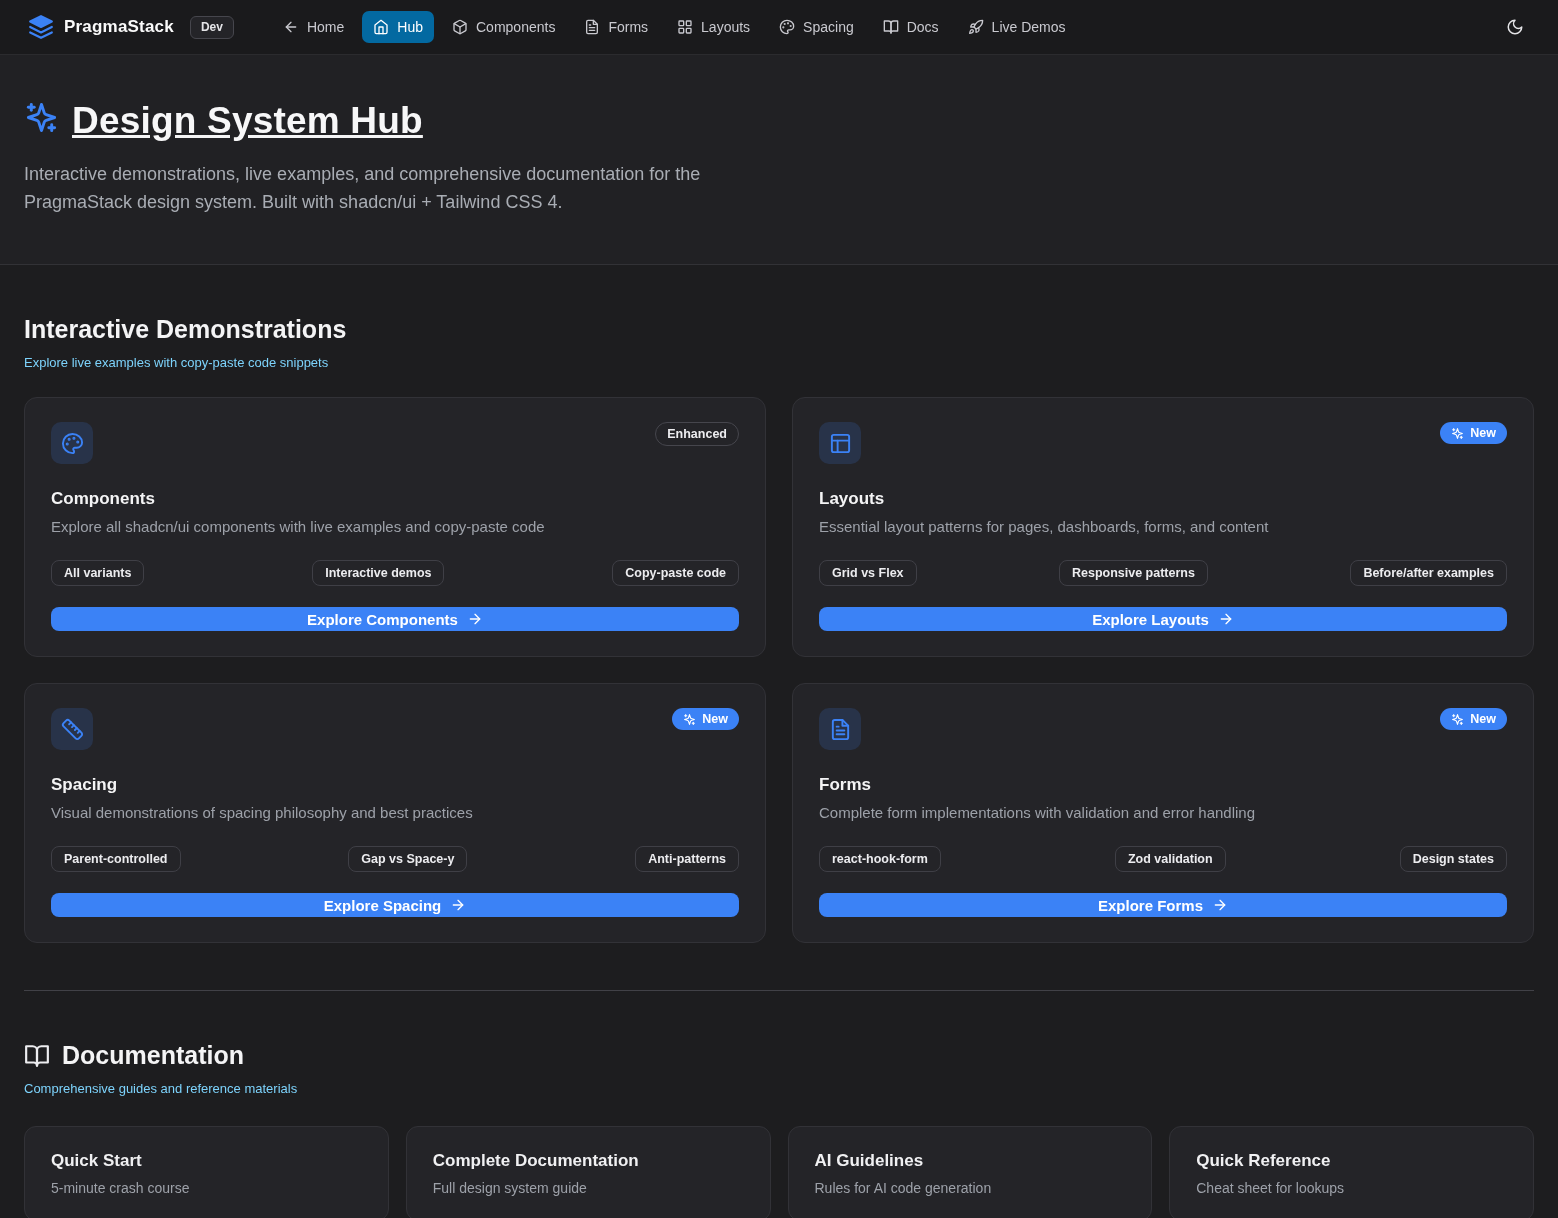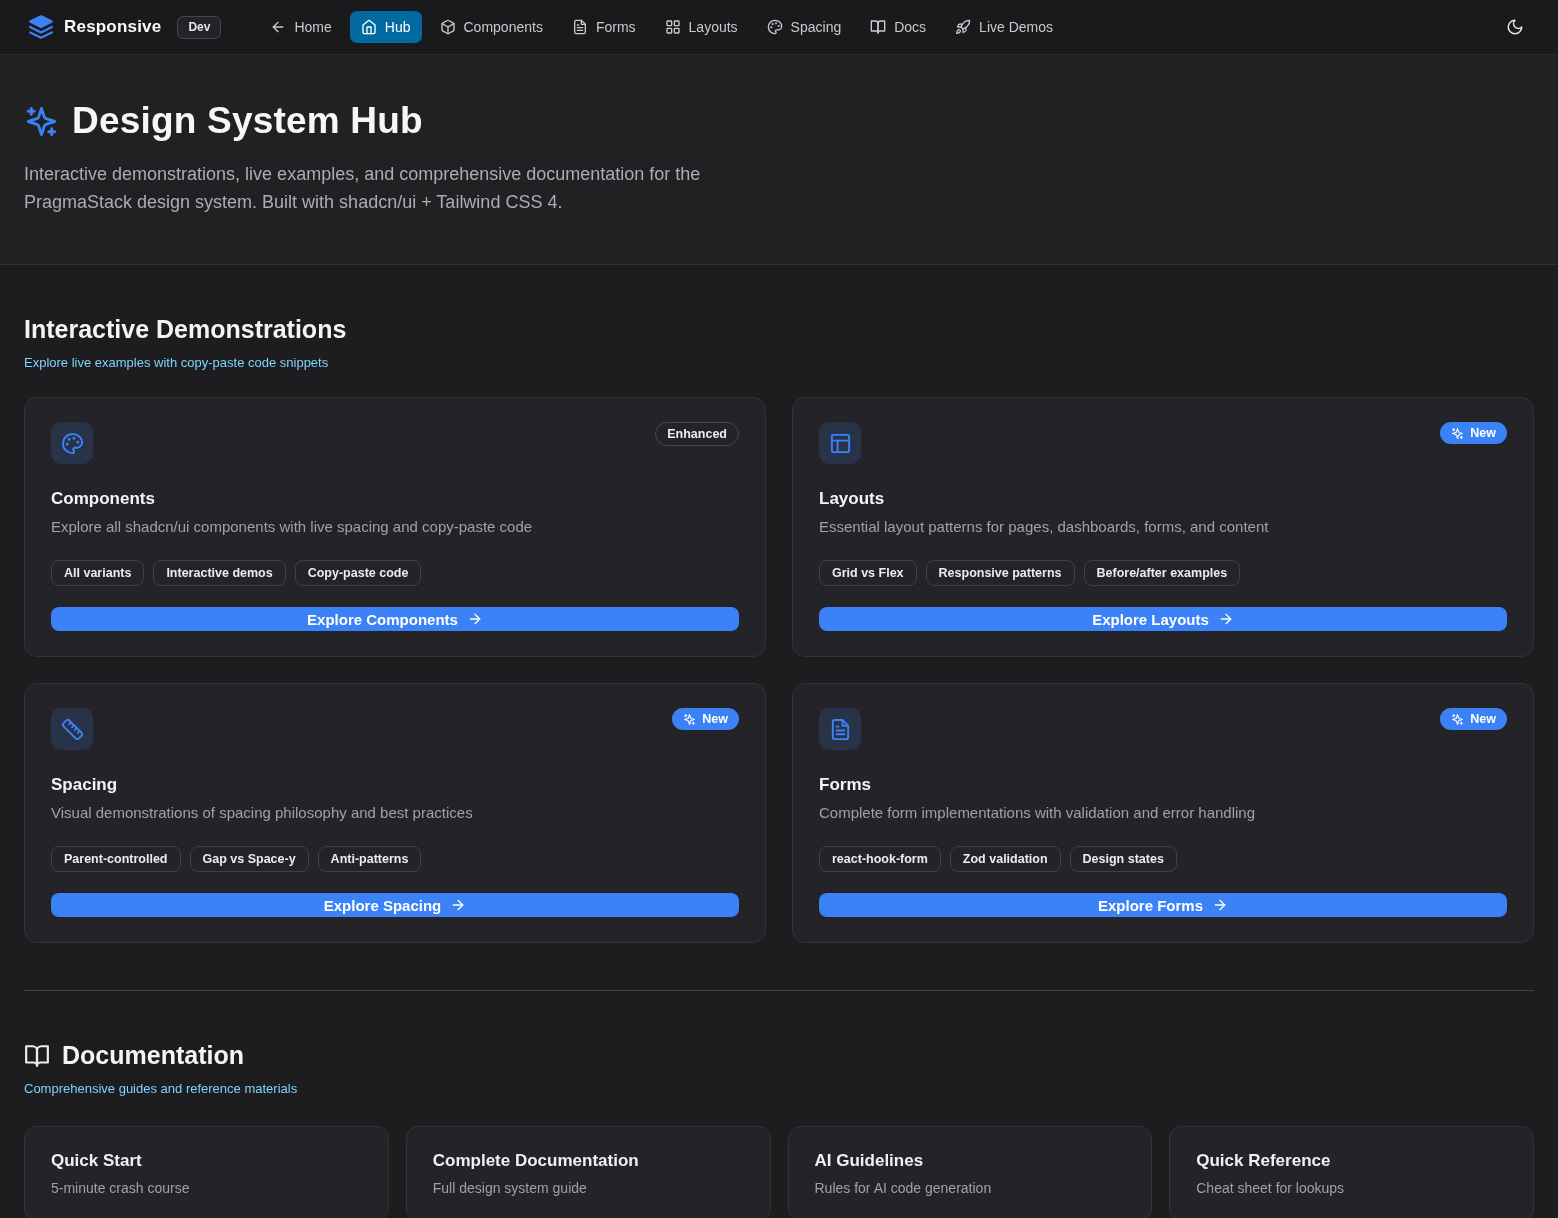--- a/index.html
+++ b/index.html
@@ -47,21 +47,21 @@
     color: #e4e4e7; border-radius: 7px;
   }
   .theme-toggle span { width: 18px; height: 18px; }
 
   
   .hero {
     background: #212124;
     border-bottom: 1px solid #323236;
     padding: 45px 24px 48px;
   }
-  .hero-title-row { display: flex; align-items: center; gap: 13px; }
+  .hero-title-row { display: flex; align-items: flex-start; gap: 13px; text-decoration: underline; }
   .hero-sparkle { width: 35px; height: 35px; color: #3b82f6; }
   .hero h1 { font-size: 37px; font-weight: bold; color: #f7f7f8; letter-spacing: .2px; }
   .hero-desc {
     margin-top: 18px; max-width: 745px;
     font-size: 18px; line-height: 28px; color: #a9adb4;
   }
 
   
   .content { padding: 0 24px; }
   .section-head { padding-top: 50px; }
@@ -91,21 +91,21 @@
   .icon-tile span { width: 23px; height: 23px; }
   .badge {
     font-size: 12.5px; font-weight: bold; border-radius: 12px;
     padding: 4px 11px; display: inline-flex; align-items: center; gap: 6px;
   }
   .badge-outline { border: 1px solid #46464d; background: #242428; color: #ededf0; }
   .badge-primary { background: #3b82f6; color: #ffffff; }
   .badge .badge-ic { width: 13px; height: 13px; }
   .demo-title { margin-top: 25px; font-size: 17px; font-weight: bold; color: #f4f4f5; }
   .demo-desc { margin-top: 9px; font-size: 15px; color: #9da1a9; }
-  .tag-row { margin-top: 25px; display: flex; gap: 9px; flex-wrap: wrap; }
+  .tag-row { margin-top: 25px; display: flex; gap: 9px; flex-wrap: wrap; justify-content: space-between; }
   .tag {
     border: 1px solid #3f3f46; border-radius: 8px;
     padding: 5px 12px; font-size: 12.5px; font-weight: bold; color: #ececef;
     background: transparent;
   }
   .explore-btn {
     margin-top: 21px; width: 100%; height: 24px;
     background: #3b82f6; border: none; border-radius: 8px; cursor: pointer;
     color: #ffffff; font-size: 15px; font-weight: 600;
     font-family: "Liberation Sans", sans-serif;
@@ -138,21 +138,21 @@
 
 <header class="navbar">
   <div class="brand">
     <span class="logo">
         <svg viewBox="0 0 24 24" width="100%" height="100%" fill="none" stroke="currentColor" stroke-width="2" stroke-linecap="round" stroke-linejoin="round">
           <path d="M12 2 2 7l10 5 10-5-10-5Z" fill="currentColor" stroke="currentColor"></path>
           <path d="m2 12 10 5 10-5" fill="none"></path>
           <path d="m2 17 10 5 10-5" fill="none"></path>
         </svg>
       </span>
-    <span class="brand-name">Responsive</span>
+    <span class="brand-name">PragmaStack</span>
     <span class="dev-badge">Dev</span>
   </div>
   <nav class="nav">
 
       <a class="nav-item">
         <span class="nav-ic">
           <svg viewBox="0 0 24 24" width="100%" height="100%" fill="none" stroke="currentColor" stroke-width="2" stroke-linecap="round" stroke-linejoin="round">
             <path d="M19 12H5"></path>
             <path d="m12 19-7-7 7-7"></path>
           </svg>
@@ -287,21 +287,21 @@
                 <path d="M12 2C6.5 2 2 6.5 2 12s4.5 10 10 10c.93 0 1.65-.75 1.65-1.69 0-.44-.18-.84-.44-1.13-.29-.29-.44-.65-.44-1.12a1.64 1.64 0 0 1 1.67-1.67h2c3.05 0 5.55-2.5 5.55-5.55C21.97 6.01 17.46 2 12 2z"></path>
               </svg>
             </span>
           </div>
           <span class="badge badge-outline">
 
             <span class="badge-label">Enhanced</span>
           </span>
         </div>
         <h3 class="demo-title">Components</h3>
-        <p class="demo-desc">Explore all shadcn/ui components with live spacing and copy-paste code</p>
+        <p class="demo-desc">Explore all shadcn/ui components with live examples and copy-paste code</p>
         <div class="tag-row">
           <span class="tag">All variants</span>
           <span class="tag">Interactive demos</span>
           <span class="tag">Copy-paste code</span>
         </div>
         <button class="explore-btn">
           <span class="btn-label">Explore Components</span>
           <span class="btn-ic">
             <svg viewBox="0 0 24 24" width="100%" height="100%" fill="none" stroke="currentColor" stroke-width="2" stroke-linecap="round" stroke-linejoin="round">
               <path d="M5 12h14"></path>

